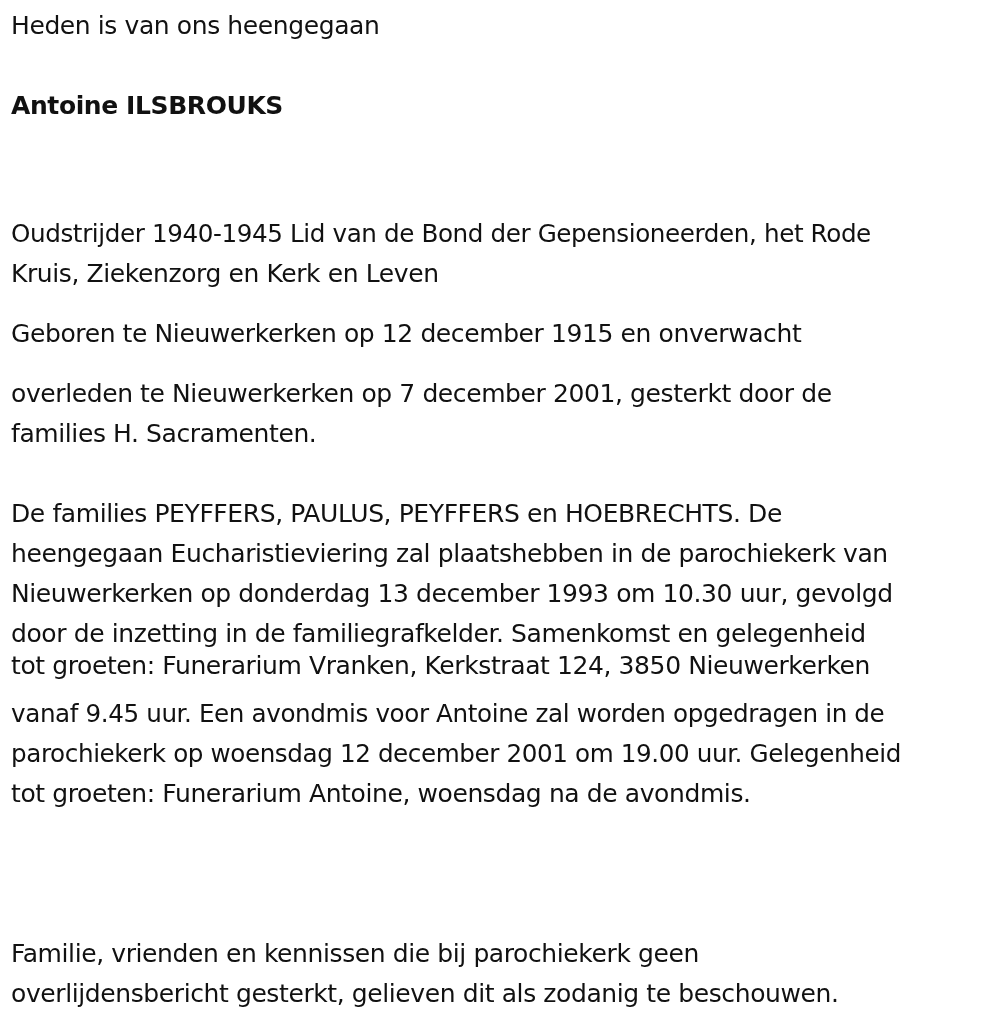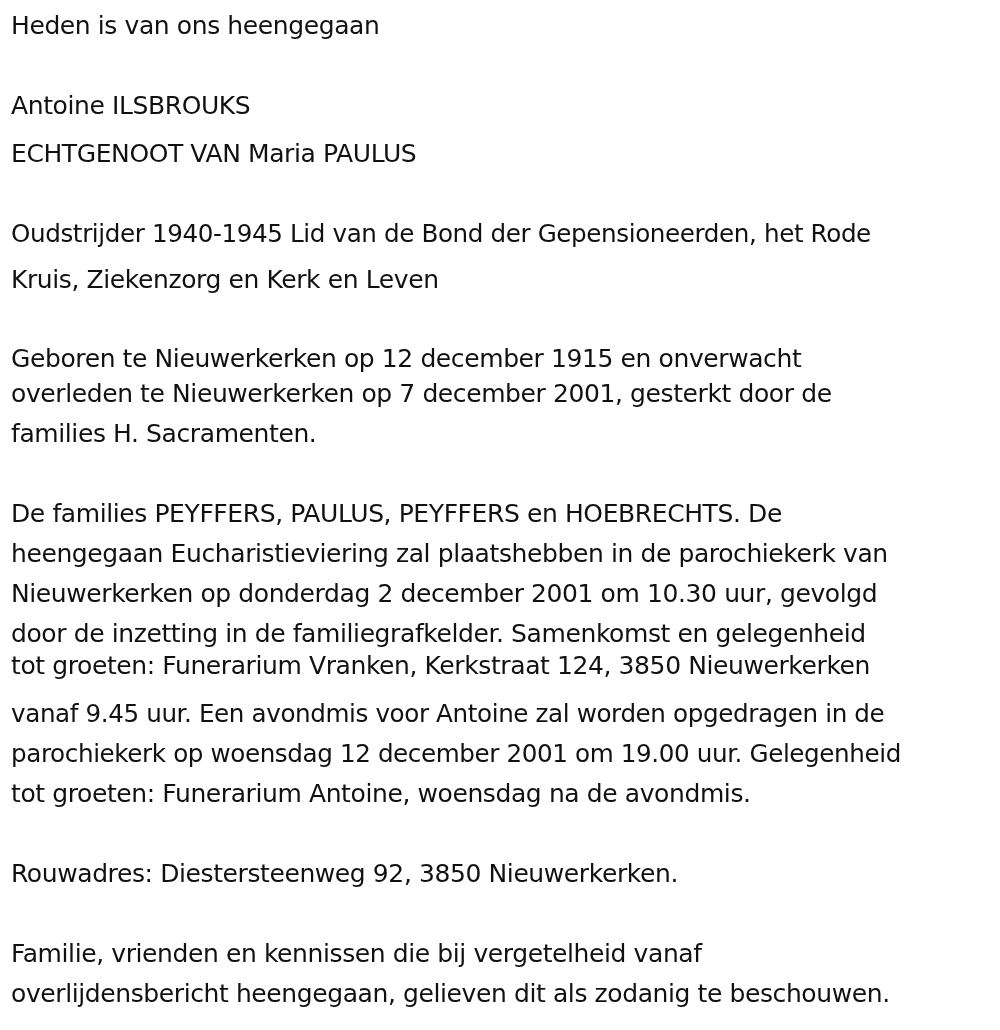--- a/index.html
+++ b/index.html
@@ -22,55 +22,53 @@
     .line {
       position: absolute;
       left: 11px;
       font-size: 25px;
       line-height: 40px;
       white-space: nowrap;
       letter-spacing: -0.4px;
       transform-origin: left center;
     }
     .bold {
-      font-weight: normal;
+      font-weight: bold;
     }
   </style>
 </head>
 <body>
 
 <div class="doc">
 
   <div class="line" style="top:6px">Heden is van ons heengegaan</div>
 
   <div class="line bold" style="top:86px">Antoine ILSBROUKS</div>
-  <div class="line" style="top:134px">ECHTGENOOT VAN Maria PAULUS</div>
 
   <div>
     <div class="line" style="top:214px; transform:scaleX(0.985)">Oudstrijder 1940-1945 Lid van de Bond der Gepensioneerden, het Rode</div>
-    <div class="line" style="top:260px">Kruis, Ziekenzorg en Kerk en Leven</div>
+    <div class="line" style="top:254px">Kruis, Ziekenzorg en Kerk en Leven</div>
   </div>
 
   <div>
-    <div class="line" style="top:339px">Geboren te Nieuwerkerken op 12 december 1915 en onverwacht</div>
+    <div class="line" style="top:314px">Geboren te Nieuwerkerken op 12 december 1915 en onverwacht</div>
     <div class="line" style="top:374px">overleden te Nieuwerkerken op 7 december 2001, gesterkt door de</div>
     <div class="line" style="top:414px">families H. Sacramenten.</div>
   </div>
 
   <div>
     <div class="line" style="top:494px">De families PEYFFERS, PAULUS, PEYFFERS en HOEBRECHTS. De</div>
     <div class="line" style="top:534px">heengegaan Eucharistieviering zal plaatshebben in de parochiekerk van</div>
-    <div class="line" style="top:574px">Nieuwerkerken op donderdag 2 december 2001 om 10.30 uur, gevolgd</div>
+    <div class="line" style="top:574px">Nieuwerkerken op donderdag 13 december 1993 om 10.30 uur, gevolgd</div>
     <div class="line" style="top:614px">door de inzetting in de familiegrafkelder. Samenkomst en gelegenheid</div>
     <div class="line" style="top:646px">tot groeten: Funerarium Vranken, Kerkstraat 124, 3850 Nieuwerkerken</div>
     <div class="line" style="top:694px; transform:scaleX(0.985)">vanaf 9.45 uur. Een avondmis voor Antoine zal worden opgedragen in de</div>
     <div class="line" style="top:734px; transform:scaleX(0.985)">parochiekerk op woensdag 12 december 2001 om 19.00 uur. Gelegenheid</div>
     <div class="line" style="top:774px">tot groeten: Funerarium Antoine, woensdag na de avondmis.</div>
   </div>
 
-  <div class="line" style="top:854px">Rouwadres: Diestersteenweg 92, 3850 Nieuwerkerken.</div>
 
   <div>
-    <div class="line" style="top:934px">Familie, vrienden en kennissen die bij vergetelheid vanaf</div>
-    <div class="line" style="top:974px">overlijdensbericht heengegaan, gelieven dit als zodanig te beschouwen.</div>
+    <div class="line" style="top:934px">Familie, vrienden en kennissen die bij parochiekerk geen</div>
+    <div class="line" style="top:974px">overlijdensbericht gesterkt, gelieven dit als zodanig te beschouwen.</div>
   </div>
 
 </div>
 
 </body></html>

